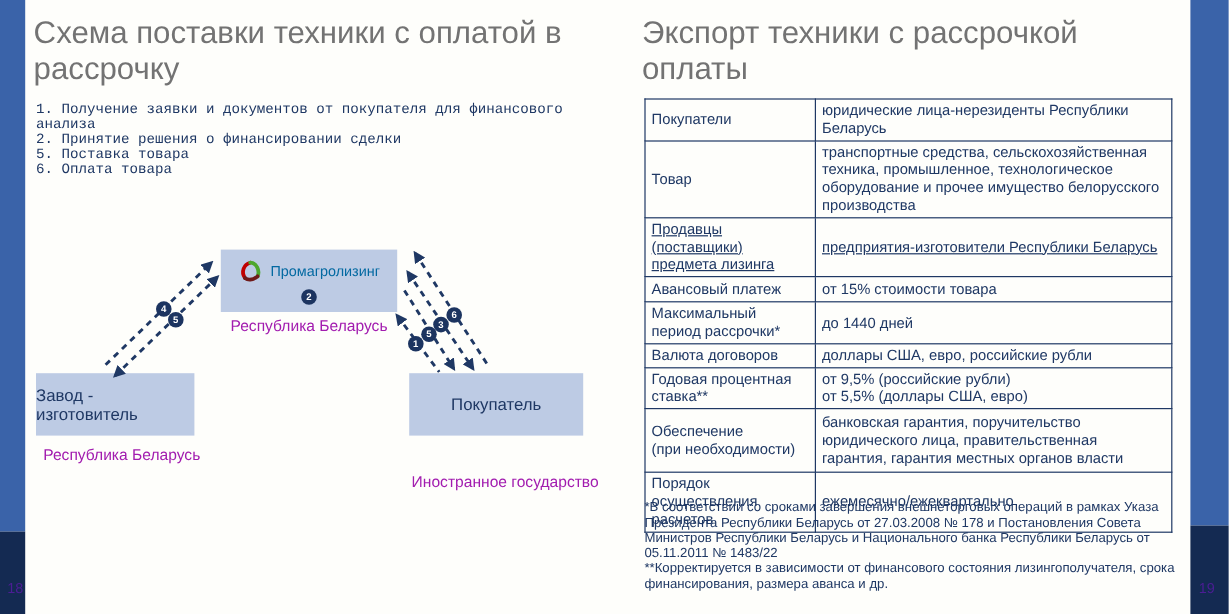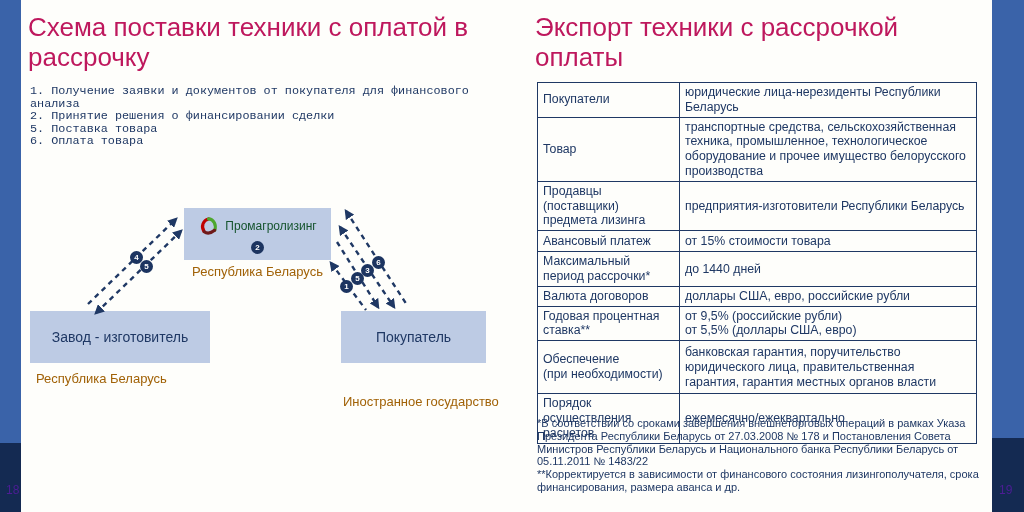--- a/index.html
+++ b/index.html
@@ -7,31 +7,31 @@
     width:1024px;height:512px;position:relative;overflow:hidden;
     background:#fefefb;
     font-family:"Liberation Sans", sans-serif;
     color:#1f3864;
   }
   .edge-bar{position:absolute;top:0;}
   .bar-blue{background:#3a63a9;}
   .bar-dark{background:#142a52;position:absolute;}
   .page-num{position:absolute;color:#4c1d95;font-size:12px;}
   
-  .slide-title{position:absolute;font-size:26px;line-height:30px;font-weight:400;color:#be185d;margin:0;letter-spacing:0;}
+  .slide-title{position:absolute;font-size:26px;line-height:30px;font-weight:400;color:#737373;margin:0;letter-spacing:0;}
   #title-left{left:28px;top:12px;width:470px;}
   #title-right{left:535px;top:12px;width:448px;}
   .steps{position:absolute;left:30px;top:85px;width:470px;font-size:11.8px;line-height:12.6px;font-family:Liberation Mono, monospace;}
   .diagram-box{position:absolute;background:#bdcbe4;display:flex;align-items:center;justify-content:center;}
   #lessor-box{left:184px;top:208px;width:147px;height:52px;flex-direction:column;justify-content:flex-start;padding-top:7px;box-sizing:border-box;}
-  #factory-box{left:30px;top:311px;width:180px;height:52px;}
+  #factory-box{left:30px;top:311px;width:132px;height:52px;}
   #buyer-box{left:341px;top:311px;width:145px;height:52px;}
   .box-label{font-size:14px;color:#1f3864;}
-  .lessor-name-row{display:flex;align-items:center;gap:6px;font-size:12px;color:#14532d;}
-  .country-label{position:absolute;font-size:13px;color:#a16207;white-space:nowrap;}
+  .lessor-name-row{display:flex;align-items:center;gap:6px;font-size:12px;color:#0369a1;}
+  .country-label{position:absolute;font-size:13px;color:#a21caf;white-space:nowrap;}
   #lessor-country{left:184px;top:264px;width:147px;text-align:center;}
   #factory-country{left:36px;top:371px;}
   #buyer-country{left:343px;top:371px;margin-top:23px;}
   .badge{
     position:absolute;width:13px;height:13px;border-radius:50%;
     background:#1c3460;color:#fff;font-size:8px;font-weight:bold;
     line-height:13px;text-align:center;z-index:3;
   }
   .badge-inline{position:static;margin-top:5px;}
   #arrows-svg{position:absolute;left:0;top:0;width:512px;height:512px;pointer-events:none;z-index:2;}
@@ -122,21 +122,21 @@
 <table class="spec-table">
   <tbody>
     <tr style="height:23px;">
       <td class="lbl">Покупатели</td>
       <td class="val">юридические лица-нерезиденты Республики Беларусь</td>
     </tr>
     <tr style="height:63px;">
       <td class="lbl">Товар</td>
       <td class="val">транспортные средства, сельскохозяйственная техника, промышленное, технологическое оборудование и прочее имущество белорусского производства</td>
     </tr>
-    <tr style="height:43px;">
+    <tr style="height:43px;text-decoration:underline;">
       <td class="lbl">Продавцы
 (поставщики)
 предмета лизинга</td>
       <td class="val">предприятия-изготовители Республики Беларусь</td>
     </tr>
     <tr style="height:21px;">
       <td class="lbl">Авансовый платеж</td>
       <td class="val">от 15% стоимости товара</td>
     </tr>
     <tr style="height:33px;margin-left:40px;">

